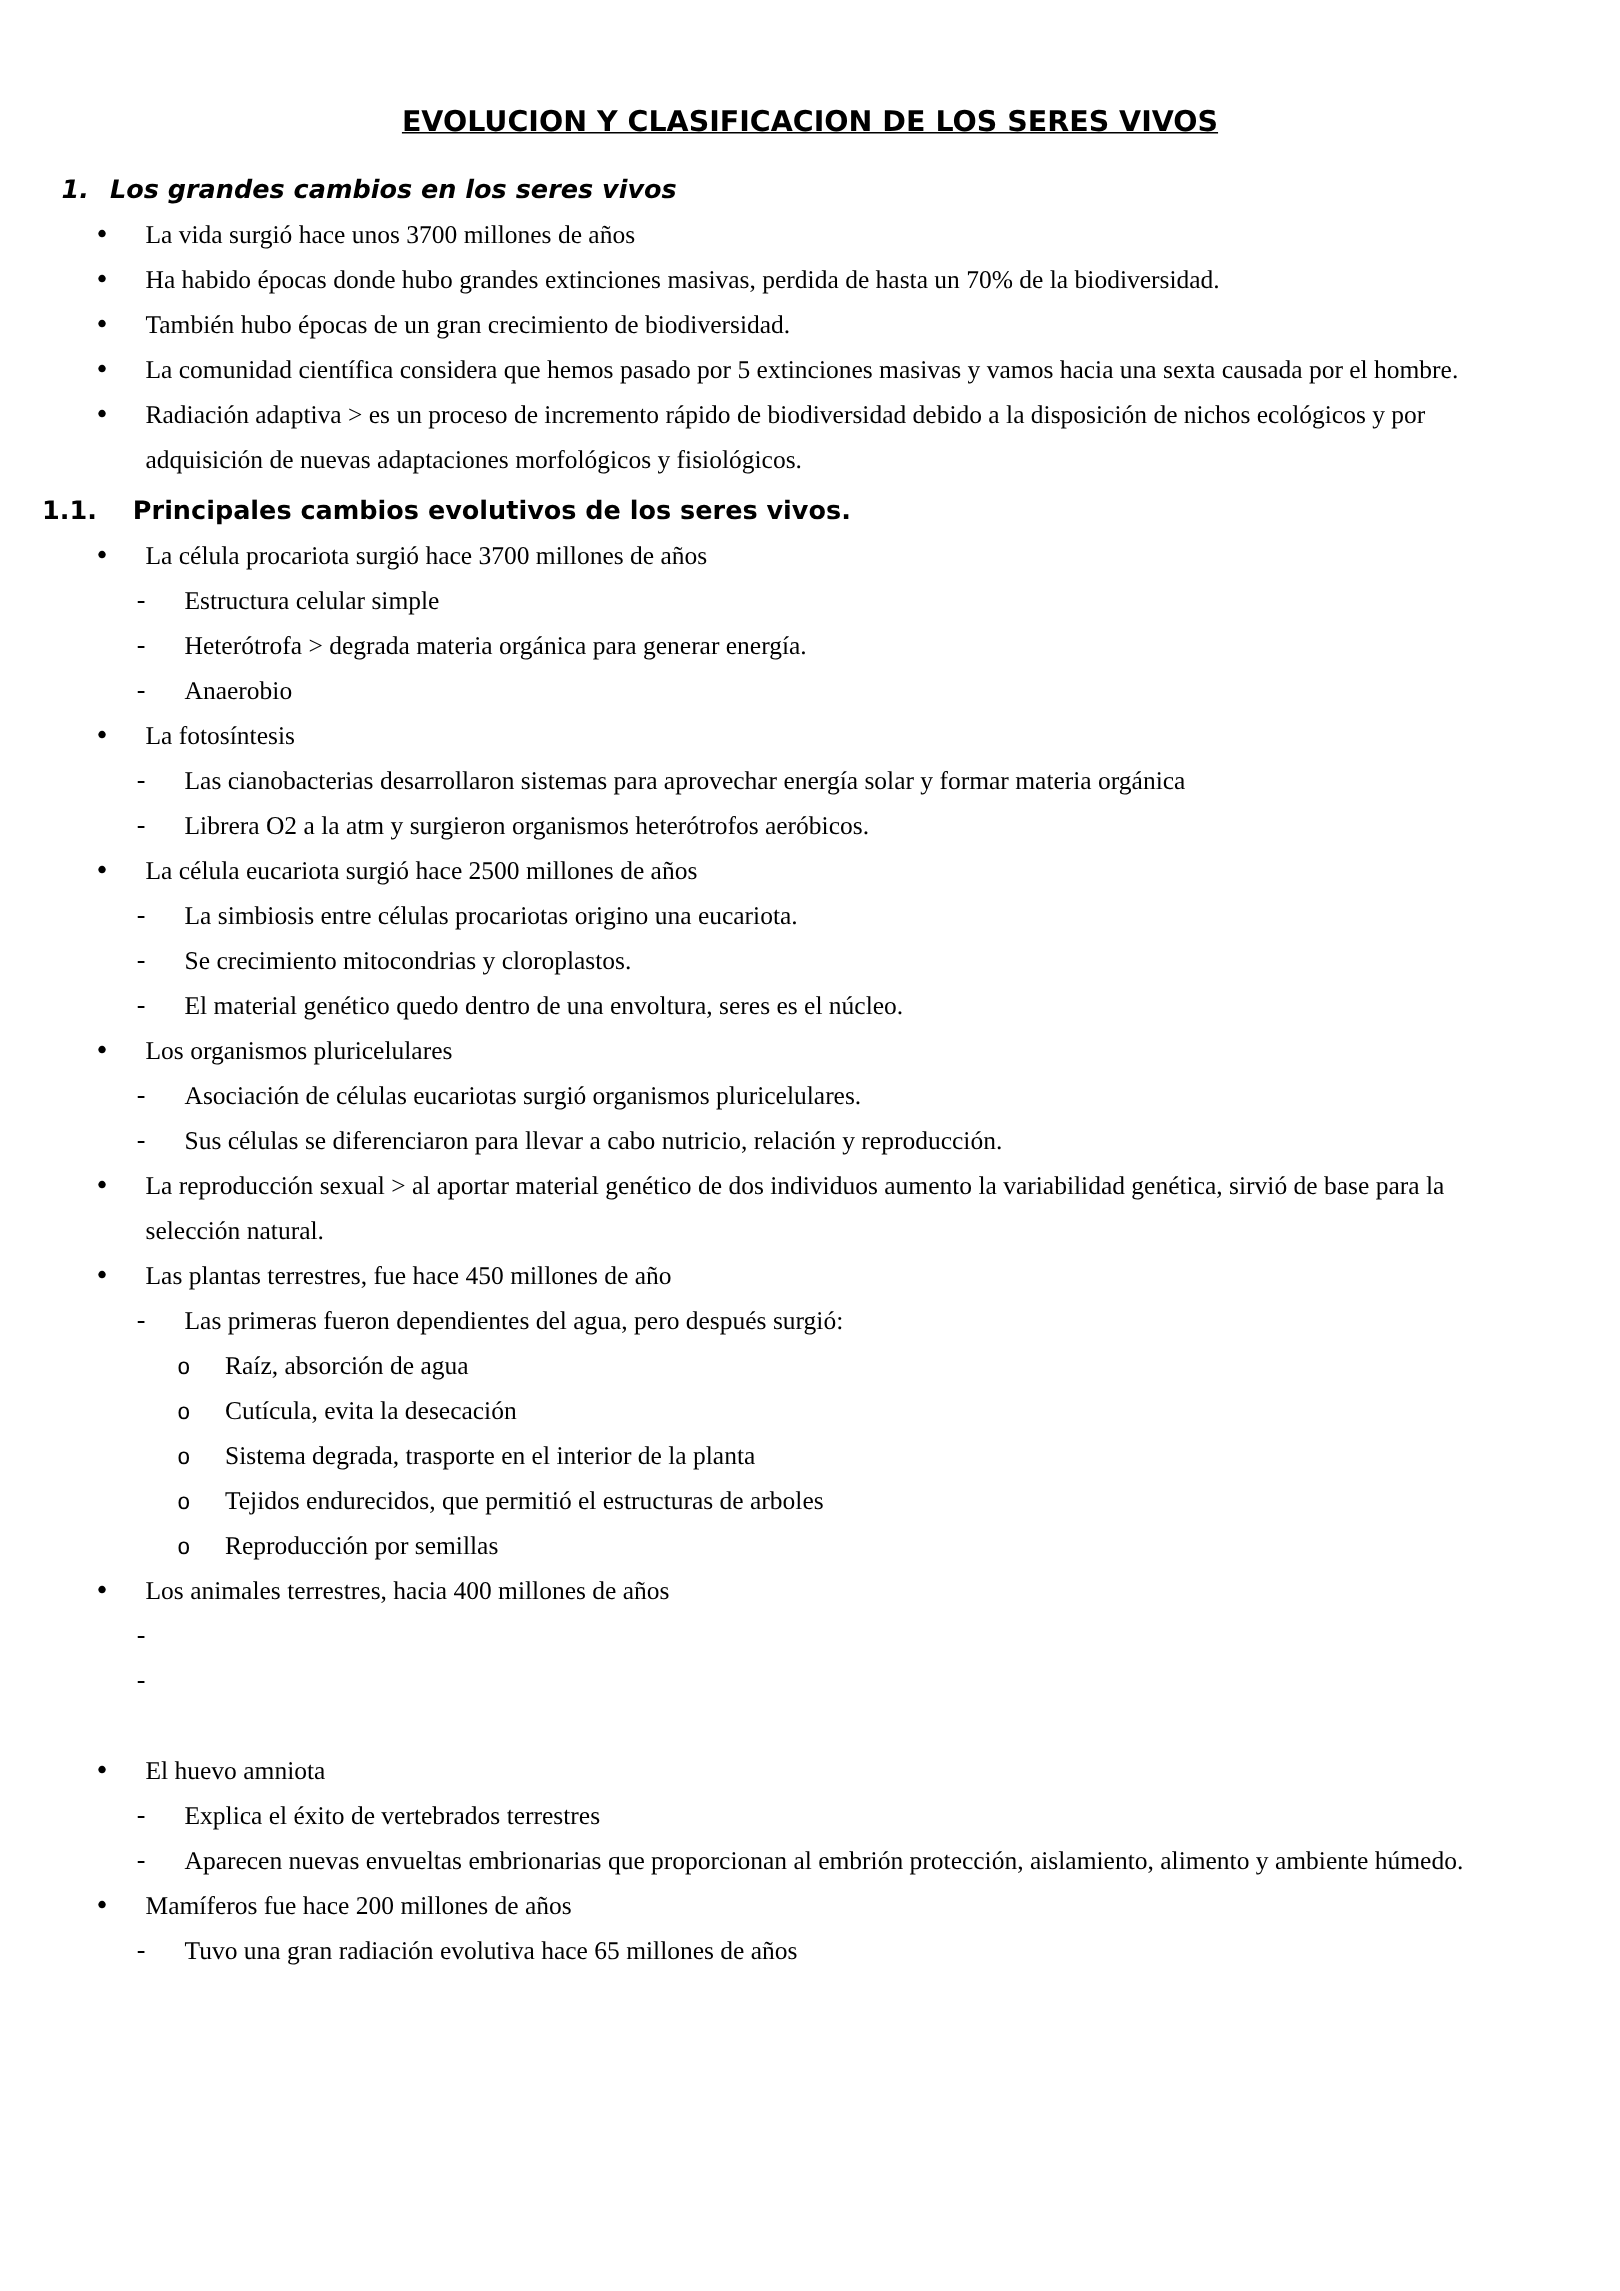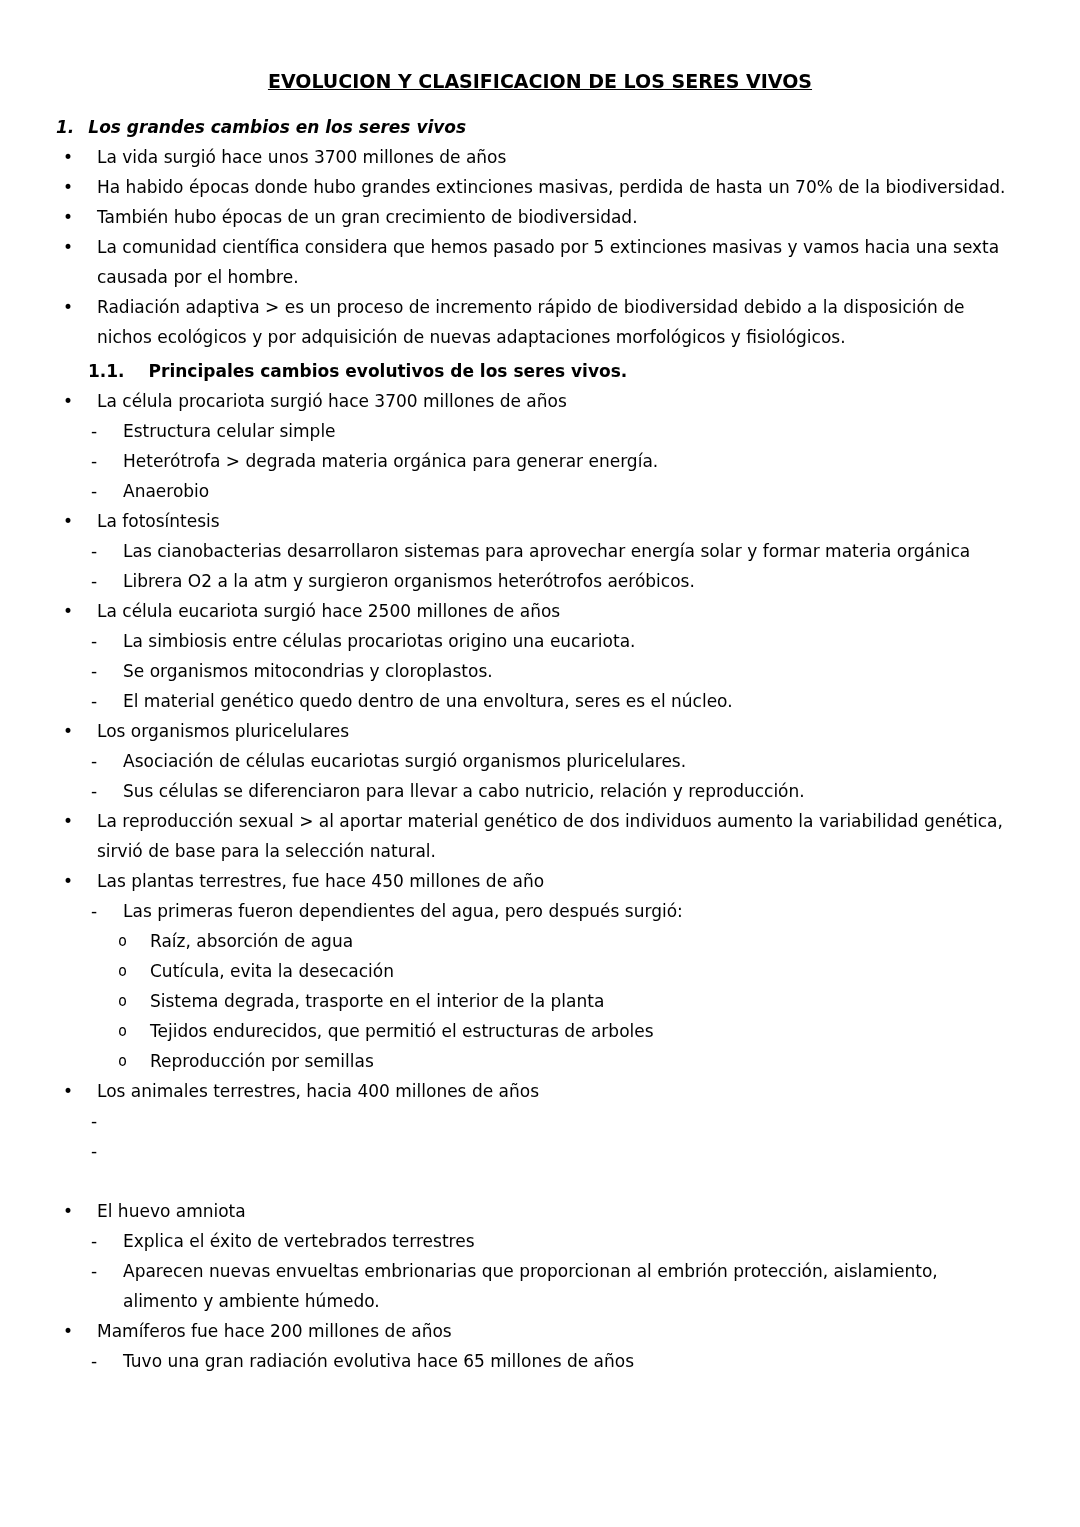--- a/index.html
+++ b/index.html
@@ -20,42 +20,42 @@
   .title {
     text-align: center;
     font-weight: bold;
     font-size: 19px;
     margin: 0 0 16px 0;
   }
   .title span { text-decoration: underline; }
   .heading-main {
     font-weight: bold;
     font-style: italic;
-    padding-left: 56px;
+    padding-left: 41px;
   }
   .heading-main .num { margin-right: 14px; }
   .heading-sub {
     font-weight: bold;
-    padding-left: 88px;
+    padding-left: 28px;
     margin-top: 4px;
   }
   .heading-sub .num { margin-right: 24px; }
   .li {
     display: flex;
     align-items: flex-start;
     padding-right: 65px;
   }
   .li .mk { flex: 0 0 auto; }
   .l1 { padding-left: 63px; }
   .l1 .mk { width: 34px; }
   .l2 { padding-left: 91px; }
   .l2 .mk { width: 32px; }
   .l3 { padding-left: 118px; }
   .l3 .mk { width: 32px; font-family: "DejaVu Sans Mono", monospace; font-size: 15px; }
-  .txt { flex: 1 1 auto; }
+  .txt { flex: 1 1 auto; font-family: Liberation Serif, serif; }
   .gap { height: 30px; }
 </style>
 </head>
 <body>
 
 <div class="page">
 
   <div class="title"><span>EVOLUCION Y CLASIFICACION DE LOS SERES VIVOS</span></div>
 
   <div class="heading-main"><span class="num">1.</span><span>Los grandes cambios en los seres vivos</span></div>
@@ -114,21 +114,21 @@
   <div class="li l1">
       <span class="mk">•</span>
       <span class="txt">La célula eucariota surgió hace 2500 millones de años</span>
     </div>
   <div class="li l2">
       <span class="mk">-</span>
       <span class="txt">La simbiosis entre células procariotas origino una eucariota.</span>
     </div>
   <div class="li l2">
       <span class="mk">-</span>
-      <span class="txt">Se organismos mitocondrias y cloroplastos.</span>
+      <span class="txt">Se crecimiento mitocondrias y cloroplastos.</span>
     </div>
   <div class="li l2">
       <span class="mk">-</span>
       <span class="txt">El material genético quedo dentro de una envoltura, seres es el núcleo.</span>
     </div>
   <div class="li l1">
       <span class="mk">•</span>
       <span class="txt">Los organismos pluricelulares</span>
     </div>
   <div class="li l2">

